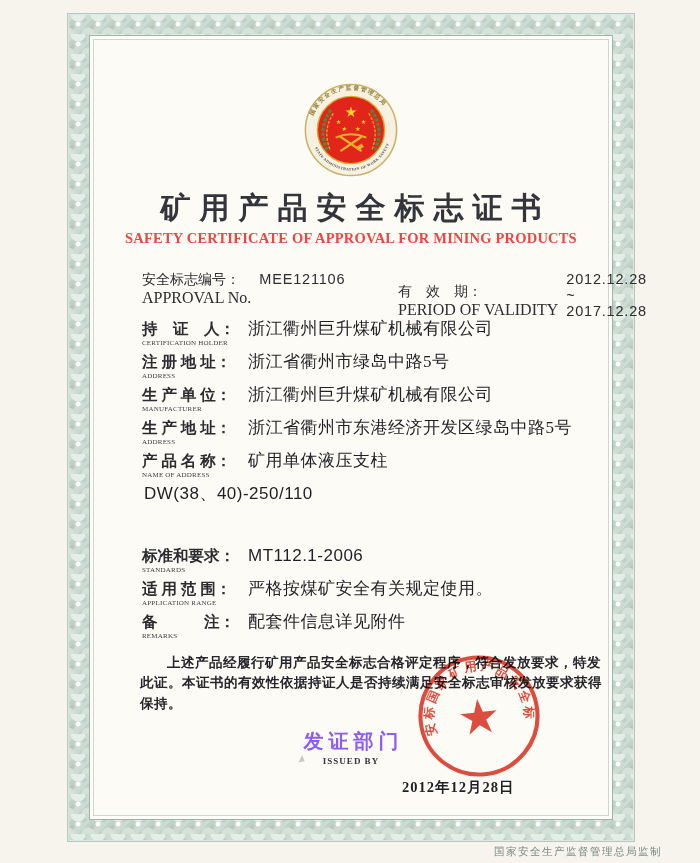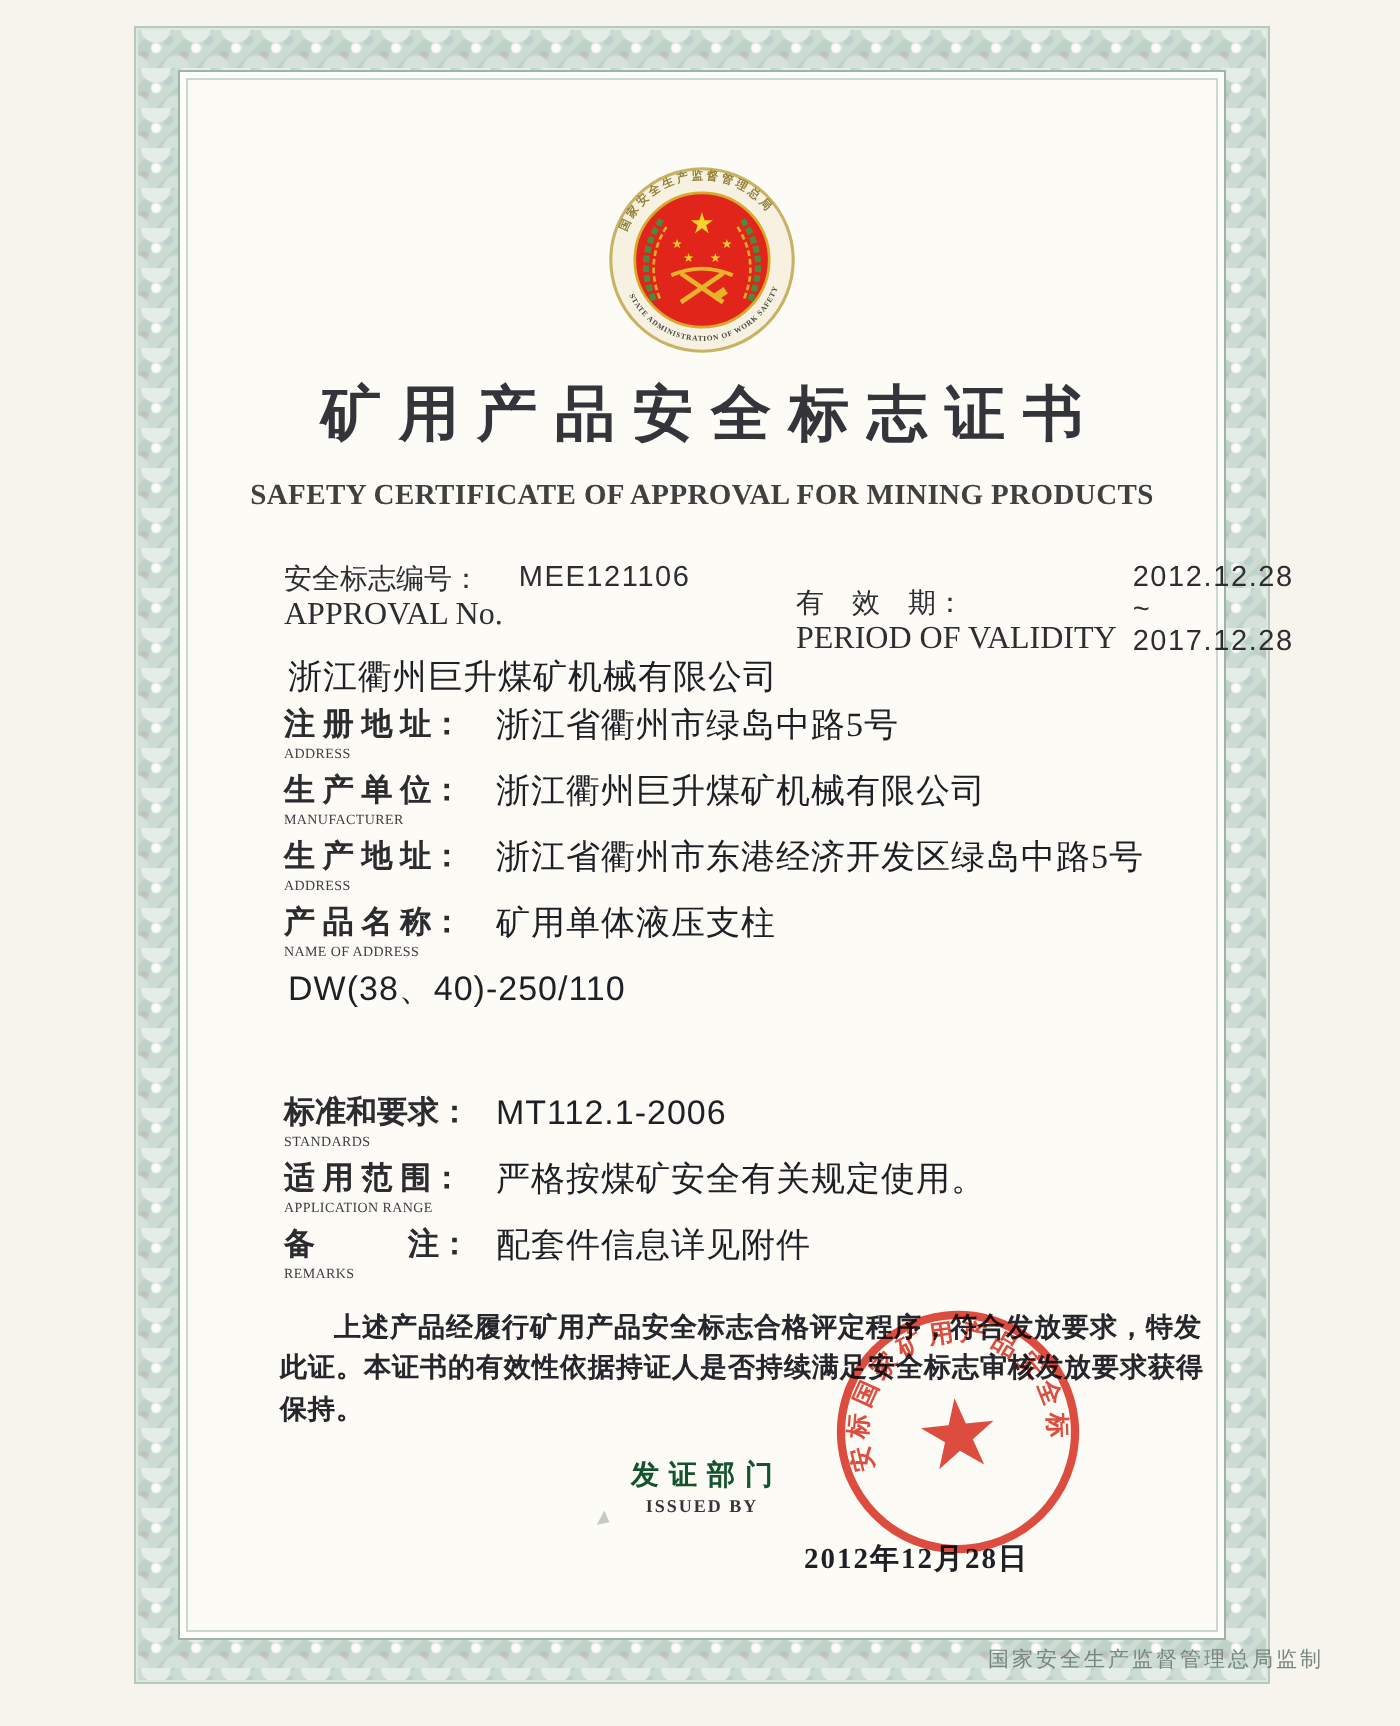--- a/index.html
+++ b/index.html
@@ -40,22 +40,22 @@
   
   .emblem{display:block;margin:46px auto 0;width:96px;height:96px;}
 
   
   .title{
     margin-top:10px;text-align:center;
     font-size:30px;line-height:1.3;font-weight:700;
     letter-spacing:9px;text-indent:9px;color:#34353b;
   }
   .subtitle{
-    margin-top:13px;text-align:center;
-    font-size:14.5px;font-weight:700;letter-spacing:.2px;color:#404040;
+    margin-top:3px;text-align:center;
+    font-size:14.5px;font-weight:700;letter-spacing:.2px;color:#ef4444;
   }
 
   
   .fields{margin:24px 6px 0 22px;}
   .row{display:flex;align-items:flex-start;margin-bottom:4px;}
   .labwrap{flex:none;width:104px;}
   .row .lab{font-size:15.5px;font-weight:700;line-height:20px;white-space:pre;color:#2b2b30;}
   .row .sub{font-size:7px;line-height:9px;letter-spacing:.2px;color:#3e3e44;white-space:nowrap;}
   .row .value{font-size:17px;line-height:20px;padding-left:2px;color:#1f1f26;letter-spacing:.5px;}
   .mono{font-family:Liberation Sans, sans-serif;letter-spacing:.8px;}
@@ -71,37 +71,37 @@
 
   
   .statement{
     margin:12px 0 0 20px;width:470px;
     font-size:13.5px;line-height:1.5;letter-spacing:.5px;
     text-indent:2em;font-weight:600;color:#26262c;
   }
 
   
   .issued{margin-top:14px;text-align:center;}
-  .issued-label{font-size:14px;font-weight:700;letter-spacing:5px;text-indent:5px;color:#14532d;}
+  .issued-label{font-size:20px;font-weight:700;letter-spacing:5px;text-indent:5px;color:#8b5cf6;}
   .issued-sub{font-size:9px;letter-spacing:1px;font-weight:700;color:#35353b;margin-top:1px;text-align:center;}
   .issue-date{
     margin-top:12px;margin-left:282px;width:fit-content;
     font-size:14.5px;font-weight:600;letter-spacing:1px;color:#1f1f26;
   }
 
   
   .seal{
     position:absolute;left:325px;top:616px;width:128px;height:128px;
     mix-blend-mode:multiply;opacity:.9;transform:rotate(-6deg);
     pointer-events:none;
   }
 
   
   .footer-imprint{
-    position:absolute;left:494px;top:823px;
+    position:absolute;left:494px;top:845px;
     font-size:10.5px;letter-spacing:1.5px;color:#76887e;
   }
 
   
   .cursor-artifact{
     position:absolute;left:210px;top:720px;width:0;height:0;
     border-left:5px solid #9aa0a2;border-top:4px solid transparent;border-bottom:4px solid transparent;
     opacity:.55;transform:rotate(28deg);
   }
 </style>
@@ -162,20 +162,24 @@
           <div class="col-right">
             <div class="labwrap">
               <div class="lab">有　效　期：</div>
               <div class="sub">PERIOD OF VALIDITY</div>
             </div>
             <div class="value mono">2012.12.28 ~ 2017.12.28</div>
           </div>
         </div>
 
         <div class="row">
+          <div class="labwrap">
+            <div class="lab">持　证　人：</div>
+            <div class="sub">CERTIFICATION HOLDER</div>
+          </div>
           <div class="value">浙江衢州巨升煤矿机械有限公司</div>
         </div>
 
         <div class="row">
           <div class="labwrap">
             <div class="lab">注 册 地 址：</div>
             <div class="sub">ADDRESS</div>
           </div>
           <div class="value">浙江省衢州市绿岛中路5号</div>
         </div>

